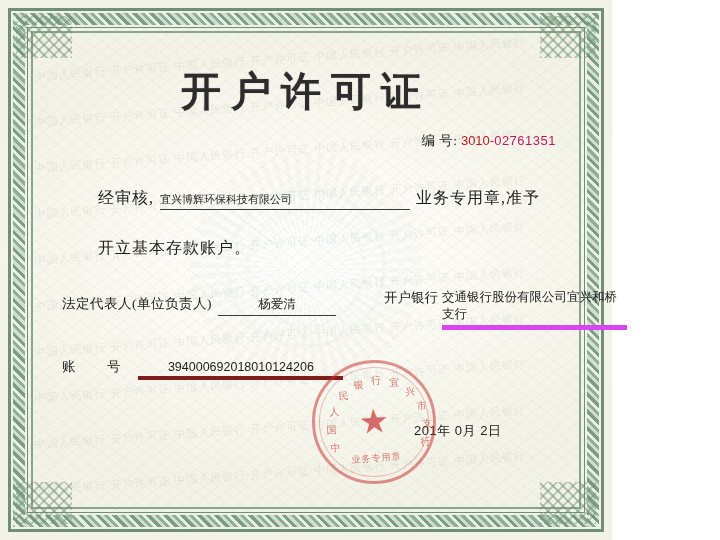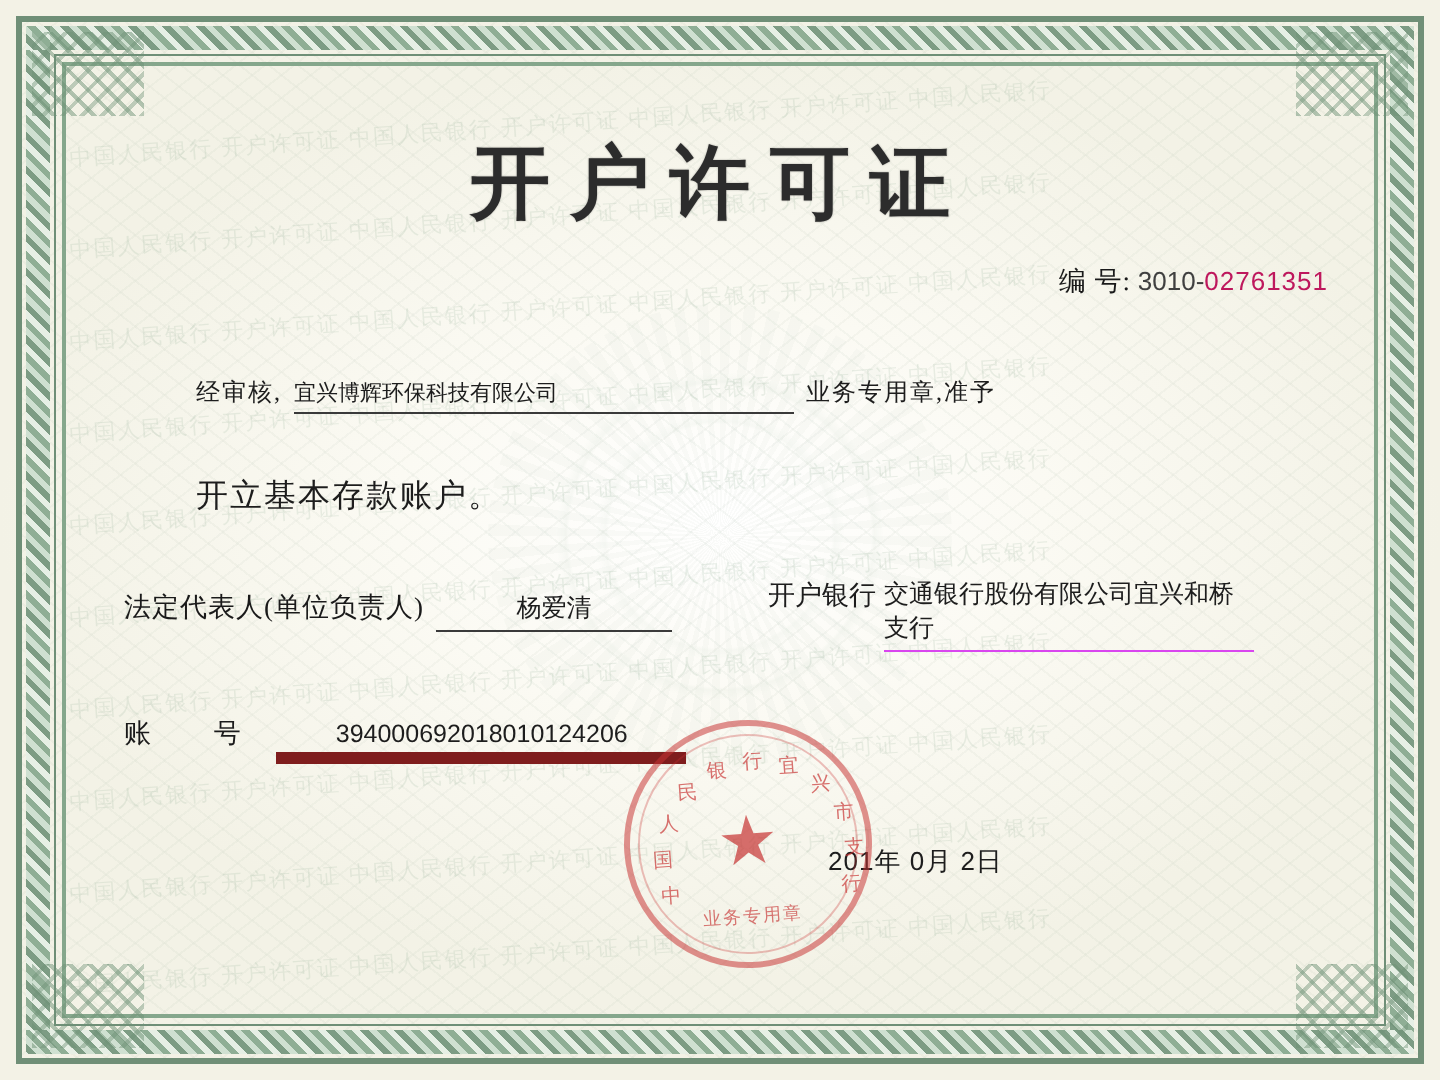--- a/index.html
+++ b/index.html
@@ -10,21 +10,21 @@
   body {
     width: 720px;
     height: 540px;
     overflow: hidden;
     font-family: "Liberation Serif", "DejaVu Serif", serif;
   }
 
   
   #certificate {
     position: relative;
-    width: 720px;
+    width: 612px;
     height: 540px;
     background: #f4f3ea;
     box-sizing: border-box;
     padding-left: 22px;
   }
 
   
   .paper-bg {
     position: absolute;
     inset: 0;
@@ -156,26 +156,26 @@
   #row-serial { top: 92px; right: 12px; text-align: right; }
   .serial-red {
     color: #be185d;
     font-family: "Liberation Sans", "DejaVu Sans", sans-serif;
     font-size: 13px;
     letter-spacing: .5px;
   }
   .serial-prefix {
     font-family: "Liberation Sans", "DejaVu Sans", sans-serif;
     font-size: 13px;
-    color: #404040;
+    color: #b91c1c;
   }
 
   
   #row-body1 { top: 148px; left: 54px; right: 18px; }
-  #row-body1 .seg { font-size: 12px; letter-spacing: 1px; }
+  #row-body1 .seg { font-size: 16px; letter-spacing: 1px; }
   #row-body1 .company {
     display: inline-block;
     width: 250px;
     border-bottom: 1px solid #3a3a3a;
     text-align: left;
     font-size: 11px;
     padding-bottom: 2px;
     margin: 0 6px;
     vertical-align: baseline;
     font-family: Liberation Serif, serif;
@@ -195,34 +195,34 @@
     font-family: "Liberation Sans", "DejaVu Sans", sans-serif;
   }
 
   #row-bank { top: 249px; left: 340px; width: 290px; }
   #row-bank .bank-label { font-size: 13.5px; vertical-align: top; }
   #row-bank .bank-value {
     display: inline-block;
     width: 185px;
     font-size: 12.5px;
     line-height: 17px;
-    border-bottom: 1px solid #d946ef;
+    border-bottom: 5px solid #d946ef;
     margin-left: 4px;
     padding-bottom: 2px;
     font-family: "Liberation Sans", "DejaVu Sans", sans-serif;
     vertical-align: top;
   }
 
   
   #row-account { top: 318px; left: 18px; }
   #row-account .acct-label { letter-spacing: 14px; }
   #row-account .acct-value {
     display: inline-block;
     width: 205px;
-    border-bottom: 6px solid #7f1d1d;
+    border-bottom: 4px solid #7f1d1d;
     text-align: center;
     padding-bottom: 2px;
     margin-left: 4px;
     font-size: 12.5px;
     font-family: "Liberation Sans", "DejaVu Sans", sans-serif;
   }
 
   
   #row-issuer { top: 348px; left: 370px; font-size: 13px; }
   #row-date {

